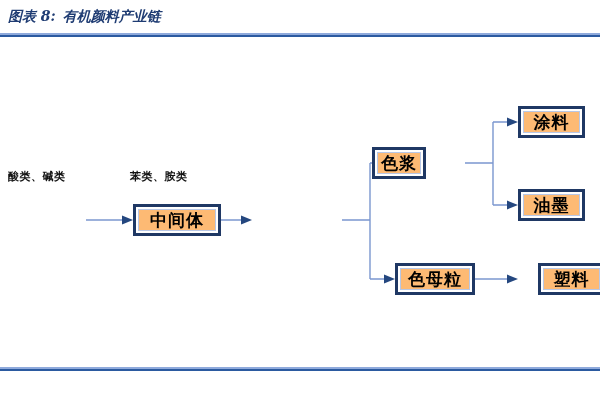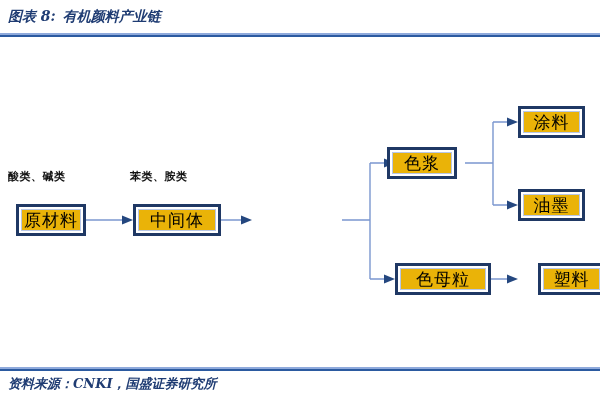--- a/index.html
+++ b/index.html
@@ -56,28 +56,28 @@
     font-size: 11px;
     font-weight: bold;
     color: #111111;
     white-space: nowrap;
     letter-spacing: 0.5px;
   }
   .node {
     position: absolute;
     box-sizing: border-box;
     height: 32px;
-    background: #eab308;
+    background: #fdba74;
     border: 3px solid #1f3864;
     box-shadow: inset 0 0 0 2px #ffffff, inset 0 0 0 3px #b8c7e6;
     display: flex;
     align-items: center;
     justify-content: center;
     font-size: 17px;
-    font-weight: 400;
+    font-weight: 700;
     color: #000000;
     letter-spacing: 1px;
     white-space: nowrap;
     z-index: 2;
   }
   svg.connectors {
     position: absolute;
     left: 0;
     top: 0;
     z-index: 1;
@@ -111,27 +111,25 @@
         <polygon points="133,220 122,215.6 122,224.4"></polygon>
         <polygon points="252,220 241,215.6 241,224.4"></polygon>
         <polygon points="395,163 384,158.6 384,167.4"></polygon>
         <polygon points="395,279 384,274.6 384,283.4"></polygon>
         <polygon points="518,122 507,117.6 507,126.4"></polygon>
         <polygon points="518,205 507,200.6 507,209.4"></polygon>
         <polygon points="518,279 507,274.6 507,283.4"></polygon>
       </g>
     </svg>
 
-    <div class="node" style="left:16px;  top:204px; width:70px;">原材料</div>
     <div class="node" style="left:133px; top:204px; width:88px;">中间体</div>
-    <div class="node" style="left:387px; top:147px; width:70px;">色浆</div>
-    <div class="node" style="left:395px; top:263px; width:96px;">色母粒</div>
+    <div class="node" style="left:372px; top:147px; width:54px;">色浆</div>
+    <div class="node" style="left:395px; top:263px; width:80px;">色母粒</div>
     <div class="node" style="left:518px; top:106px; width:67px;">涂料</div>
     <div class="node" style="left:518px; top:189px; width:67px;">油墨</div>
     <div class="node" style="left:518px; top:263px; width:67px;margin-left:20px;">塑料</div>
 
   </div>
 
   <div class="rule bottom"></div>
 
-  <div class="source-note">资料来源：CNKI，国盛证券研究所</div>
 
 </div>
 
 </body></html>

